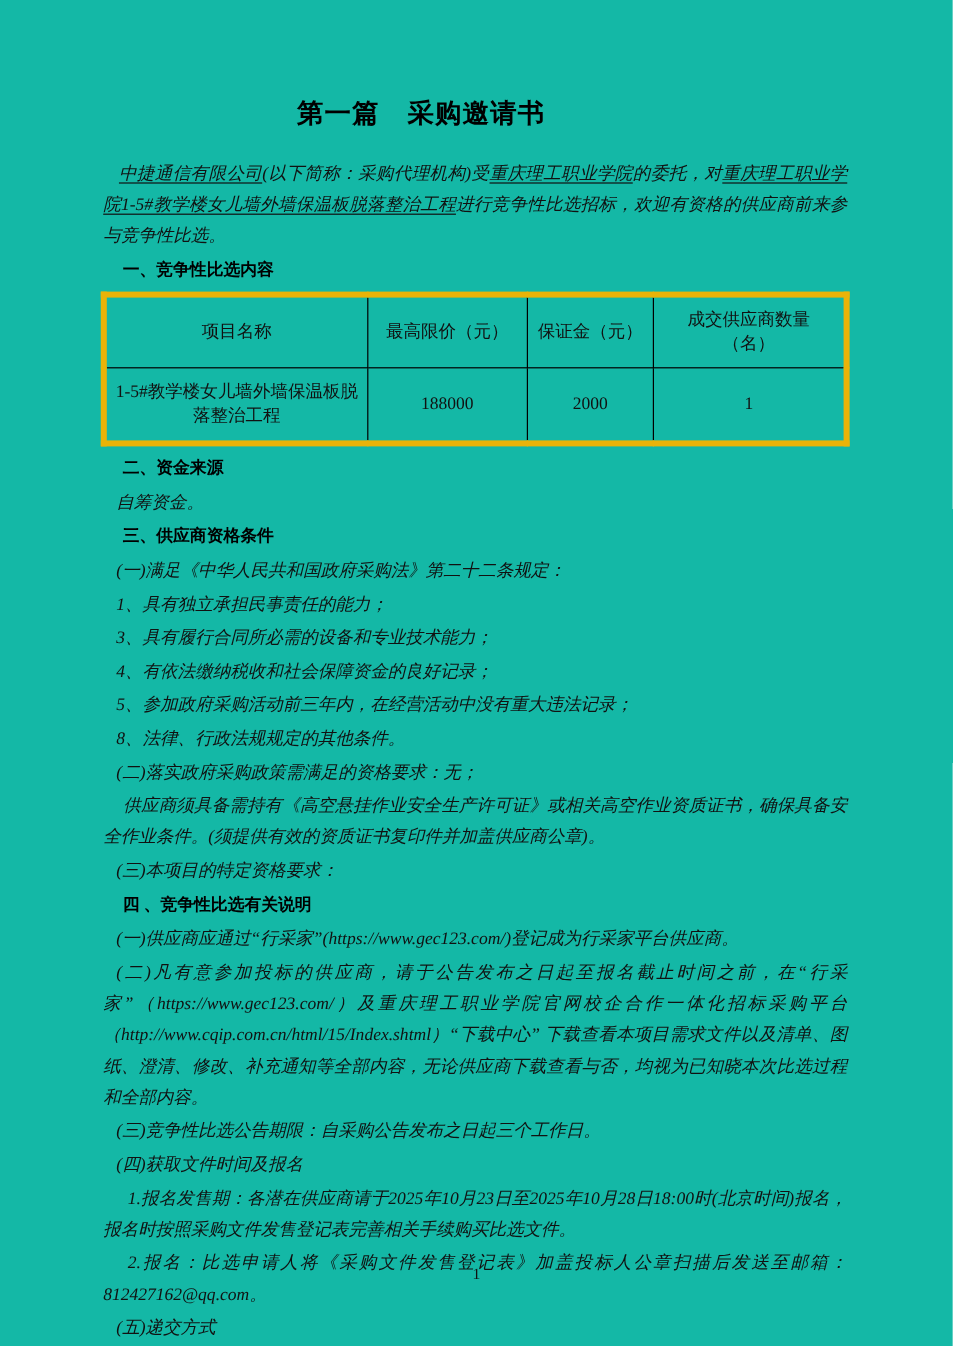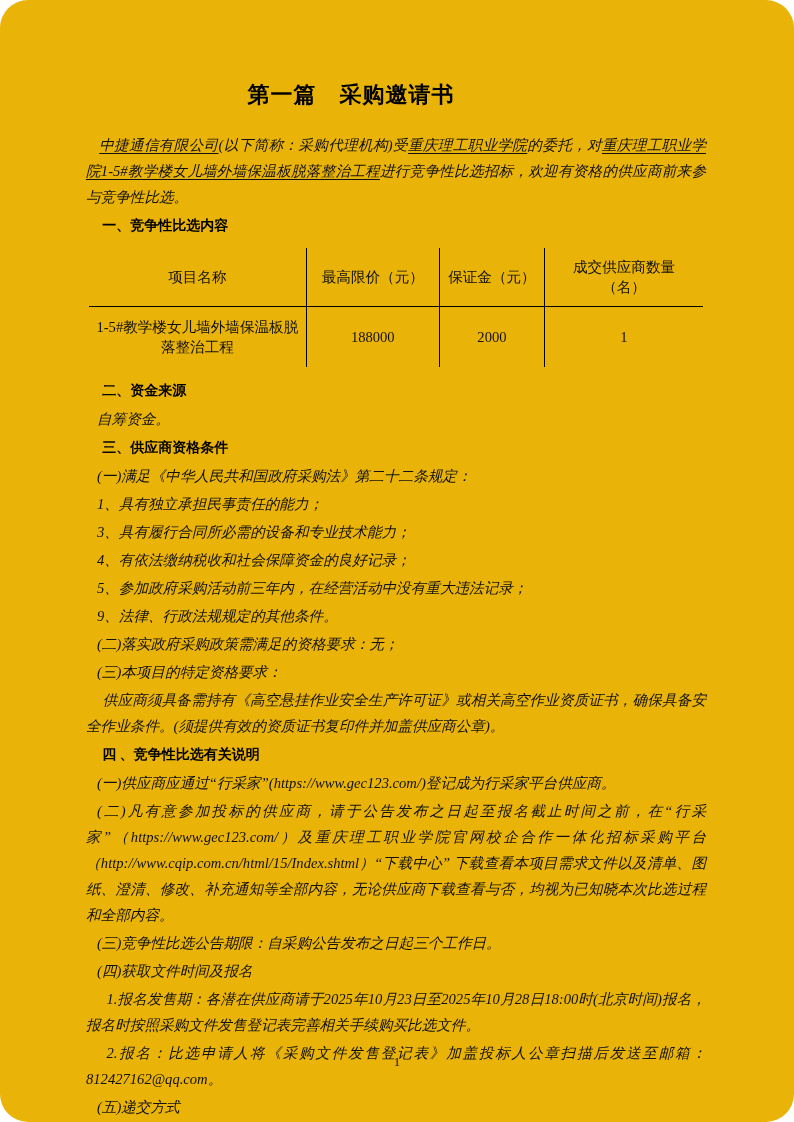--- a/index.html
+++ b/index.html
@@ -5,28 +5,27 @@
   html, body {
     margin: 0;
     padding: 0;
     background: #ffffff;
   }
   .page {
     position: relative;
     width: 794px;
     height: 1122px;
     margin: 0 auto;
-    background: #eab308;
+    background: #14b8a6;
     box-sizing: border-box;
     padding: 80px 86px 0 84px;
     font-family: "Liberation Serif", "DejaVu Serif", serif;
     font-size: 14.6px;
     color: #111111;
     overflow: hidden;
-    border-radius: 28px;
   }
   h1.doc-title {
     margin: 0 90px 22px 0;
     text-align: center;
     font-size: 22px;
     font-weight: 700;
     letter-spacing: 1px;
     color: #000000;
   }
   p {
@@ -132,24 +131,24 @@
 
   <h2 class="sec-heading">二、资金来源</h2>
   <p class="item">自筹资金。</p>
 
   <h2 class="sec-heading">三、供应商资格条件</h2>
   <p class="item">(一)满足《中华人民共和国政府采购法》第二十二条规定：</p>
   <p class="item">1、具有独立承担民事责任的能力；</p>
   <p class="item">3、具有履行合同所必需的设备和专业技术能力；</p>
   <p class="item">4、有依法缴纳税收和社会保障资金的良好记录；</p>
   <p class="item">5、参加政府采购活动前三年内，在经营活动中没有重大违法记录；</p>
-  <p class="item">9、法律、行政法规规定的其他条件。</p>
+  <p class="item">8、法律、行政法规规定的其他条件。</p>
   <p class="item">(二)落实政府采购政策需满足的资格要求：无；</p>
+  <p class="item indent2">供应商须具备需持有《高空悬挂作业安全生产许可证》或相关高空作业资质证书，确保具备安全作业条件。(须提供有效的资质证书复印件并加盖供应商公章)。</p>
   <p class="item">(三)本项目的特定资格要求：</p>
-  <p class="item indent2">供应商须具备需持有《高空悬挂作业安全生产许可证》或相关高空作业资质证书，确保具备安全作业条件。(须提供有效的资质证书复印件并加盖供应商公章)。</p>
 
   <h2 class="sec-heading">四 、竞争性比选有关说明</h2>
   <p class="item">(一)供应商应通过“行采家”(https://www.gec123.com/)登记成为行采家平台供应商。</p>
   <p class="item">(二)凡有意参加投标的供应商，请于公告发布之日起至报名截止时间之前，在“行采家”（https://www.gec123.com/）及重庆理工职业学院官网校企合作一体化招标采购平台（http://www.cqip.com.cn/html/15/Index.shtml）“下载中心” 下载查看本项目需求文件以及清单、图纸、澄清、修改、补充通知等全部内容，无论供应商下载查看与否，均视为已知晓本次比选过程和全部内容。</p>
   <p class="item">(三)竞争性比选公告期限：自采购公告发布之日起三个工作日。</p>
   <p class="item">(四)获取文件时间及报名</p>
   <p class="item sub">1.报名发售期：各潜在供应商请于2025年10月23日至2025年10月28日18:00时(北京时间)报名，报名时按照采购文件发售登记表完善相关手续购买比选文件。</p>
   <p class="item sub">2.报名：比选申请人将《采购文件发售登记表》加盖投标人公章扫描后发送至邮箱：812427162@qq.com。</p>
   <p class="item">(五)递交方式</p>
 

